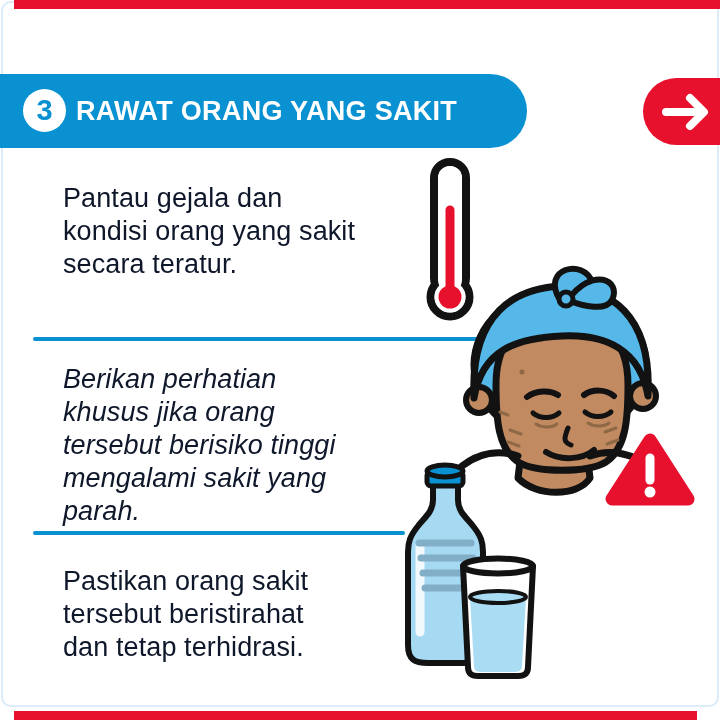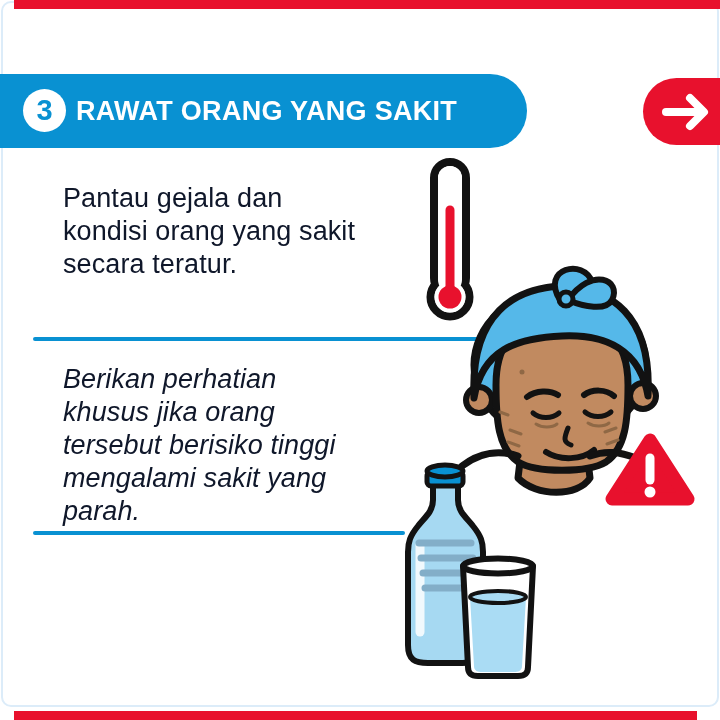--- a/index.html
+++ b/index.html
@@ -57,20 +57,23 @@
   <div id="para-1" class="para">Pantau gejala dan
 kondisi orang yang sakit
 secara teratur.</div>
   <div id="divider-1" class="divider"></div>
   <div id="para-2" class="para">Berikan perhatian
 khusus jika orang
 tersebut berisiko tinggi
 mengalami sakit yang
 parah.</div>
   <div id="divider-2" class="divider"></div>
+  <div id="para-3" class="para">Pastikan orang sakit
+tersebut beristirahat
+dan tetap terhidrasi.</div>
 
   <svg id="art" viewBox="0 0 720 720">
 
     <g>
       <rect x="434" y="162" width="32" height="132" rx="16" fill="#ffffff" stroke="#121212" stroke-width="8"></rect>
       <circle cx="450" cy="297" r="19.5" fill="#ffffff" stroke="#121212" stroke-width="8"></circle>
       <rect x="438" y="166" width="24" height="126" rx="12" fill="#ffffff"></rect>
       <circle cx="450" cy="297" r="15.5" fill="#ffffff"></circle>
       <line x1="450" y1="210" x2="450" y2="294" stroke="#e8112d" stroke-width="9" stroke-linecap="round"></line>
       <circle cx="450" cy="297" r="11.5" fill="#e8112d"></circle>

